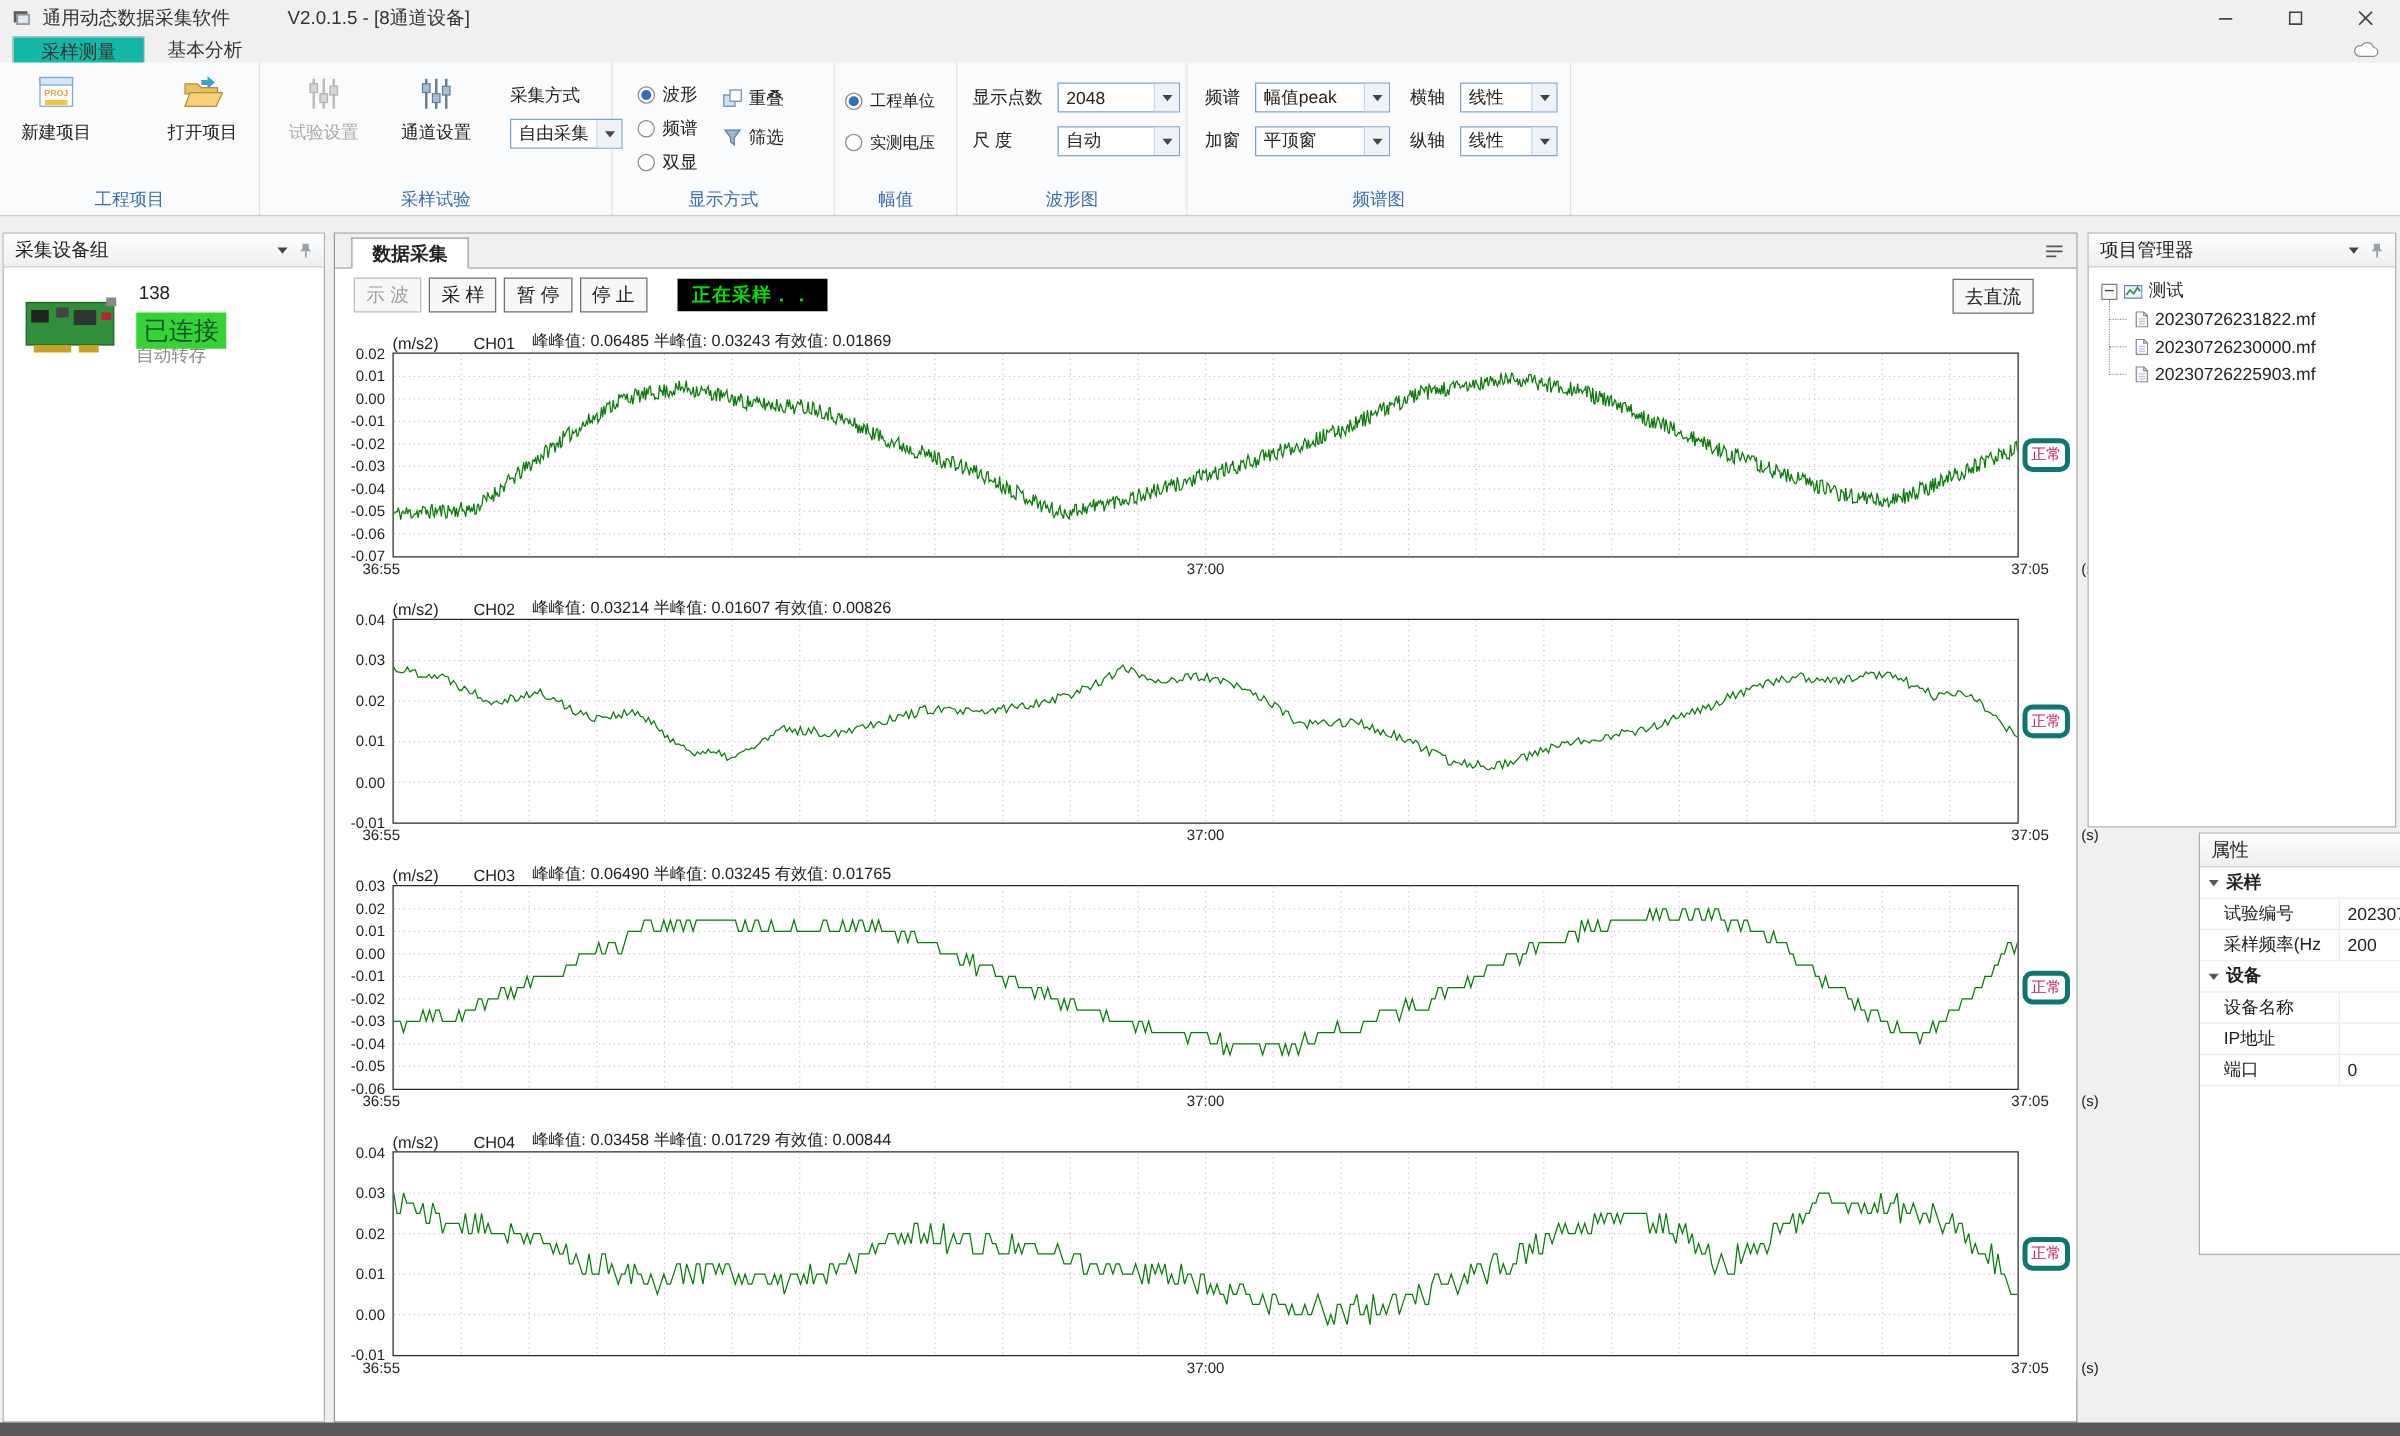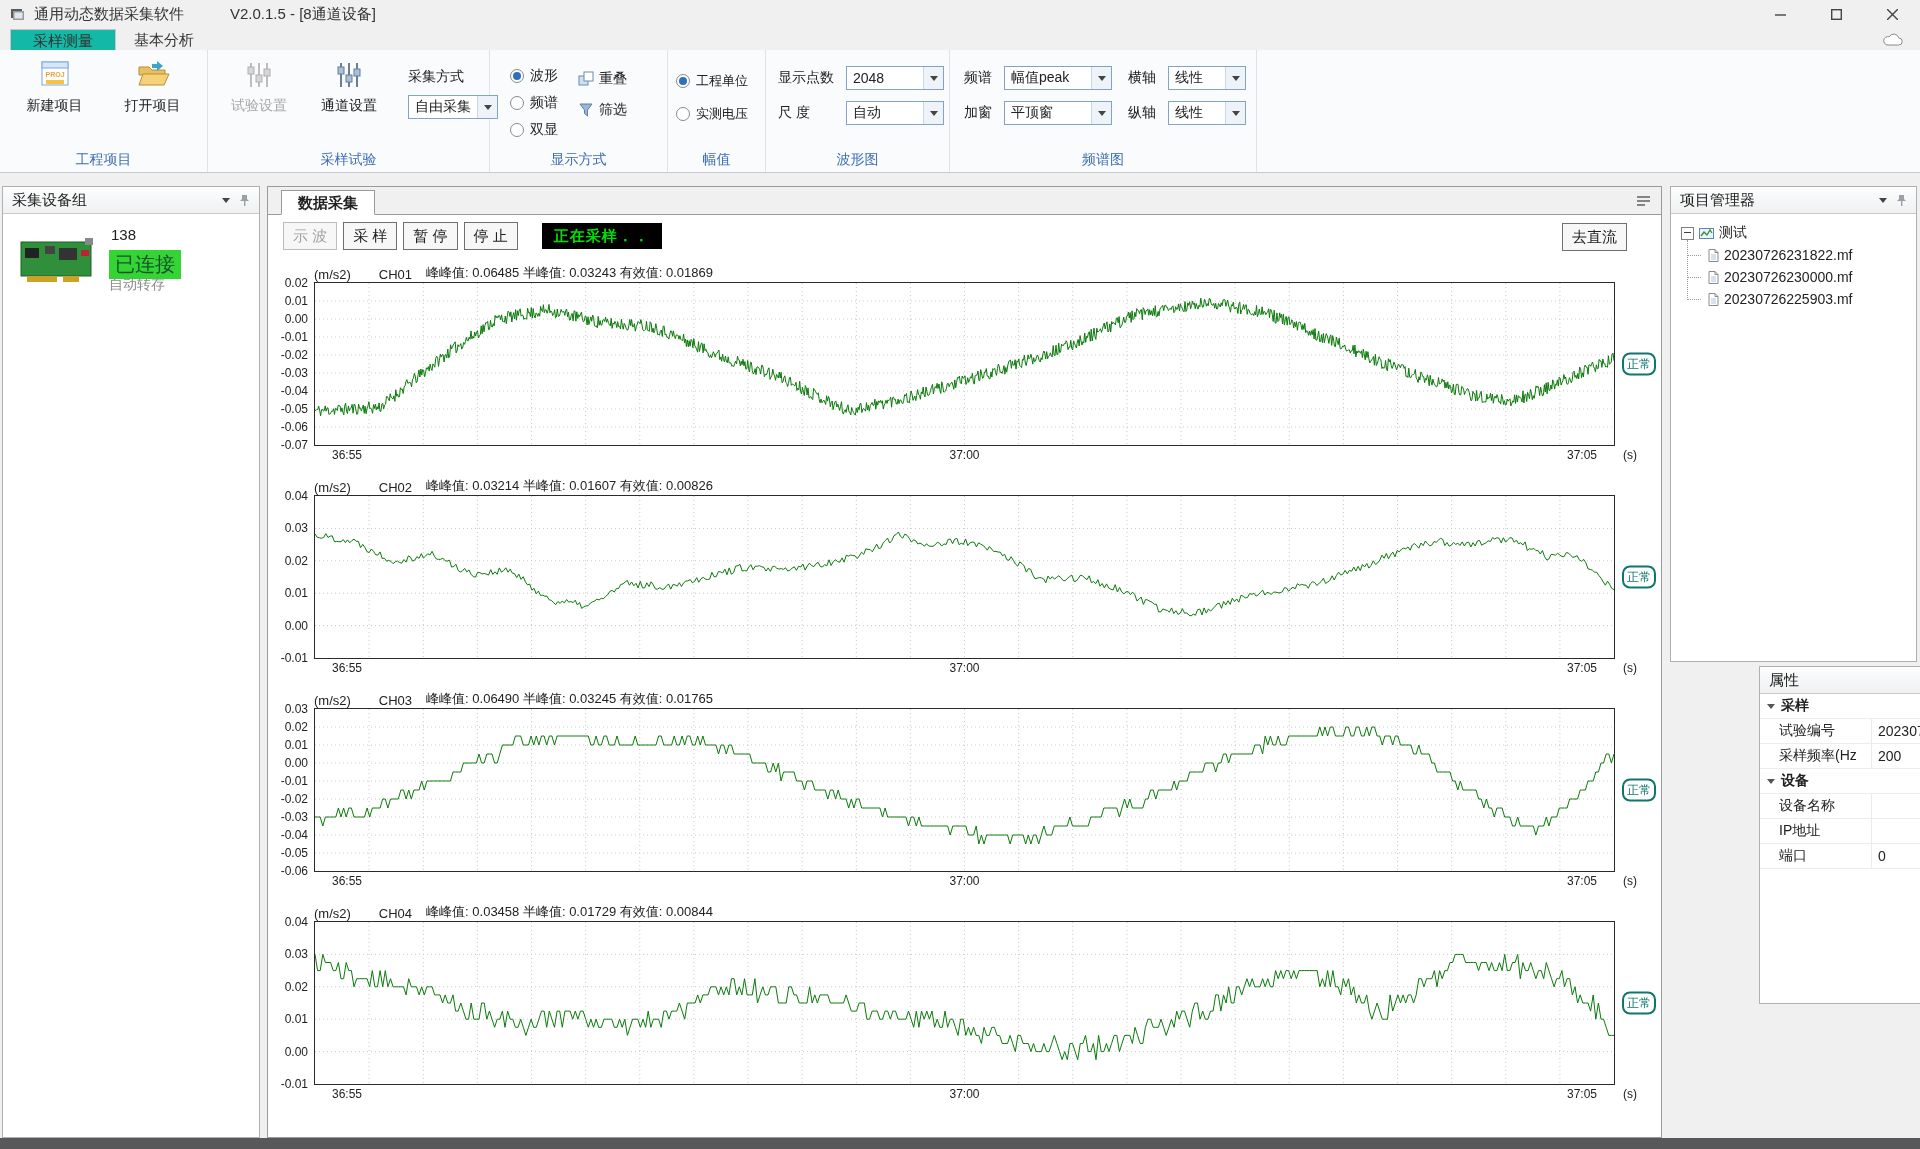--- a/index.html
+++ b/index.html
@@ -32,21 +32,21 @@
   .combo{display:flex;align-items:center;border:1px solid #82a3c6;background:#fff;height:24px;box-sizing:border-box;justify-content:space-between;}
   .combo .cval{flex:1;padding:0 6px;font-size:14px;white-space:nowrap;overflow:hidden;}
   .combo .carrow{width:19px;align-self:stretch;display:flex;align-items:center;justify-content:center;
                  background:#eef3f9;border-left:1px solid #c8d6e5;}
   .tri-down{width:0;height:0;border:4px solid transparent;border-top:5px solid #444;margin-top:5px;}
   .radio{display:flex;align-items:center;gap:6px;font-size:14px;}
   .rdot{width:14px;height:14px;border:1px solid #8a8a8a;border-radius:50%;background:#fff;position:relative;box-sizing:border-box;flex:0 0 auto;}
   .radio.sel .rdot::after{content:"";position:absolute;left:2px;top:2px;right:2px;bottom:2px;border-radius:50%;background:#2f6fbd;}
   .iconbtn{display:flex;align-items:center;gap:5px;font-size:14px;text-align:right;}
   
-  .g1{left:0;width:208px;display:flex;justify-content:center;gap:8px;}
+  .g1{left:0;width:208px;display:flex;justify-content:space-between;gap:8px;}
   .g2{left:208px;width:282px;display:flex;padding-left:6px;}
   .acq-col{margin-left:14px;padding-top:18px;display:flex;flex-direction:column;gap:9px;width:118px;}
   .g3{left:490px;width:178px;display:flex;}
   .radio-col{padding:17px 0 0 20px;display:flex;flex-direction:column;gap:9px;}
   .icon-col{padding-top:20px;margin-left:20px;display:flex;flex-direction:column;gap:13px;}
   .g4{left:668px;width:98px;}
   .g4 .radio-col{padding:22px 0 0 8px;gap:15px;}
   .g4 .radio{font-size:13px;}
   .g5{left:766px;width:184px;display:flex;flex-direction:column;gap:11px;padding:16px 0 0 12px;box-sizing:border-box;}
   .crow{display:flex;align-items:center;gap:6px;}
@@ -91,22 +91,22 @@
   .charts{background:#fff;padding-top:5px;}
   .chart-block{margin-bottom:11px;}
   .chart-header{height:20px;margin-left:46px;font-size:13px;color:#222;display:flex;align-items:flex-end;gap:14px;}
   .chart-header .ch{margin-left:14px;}
   .plot-wrap{position:relative;height:164px;}
   .ylabels{position:absolute;left:0;top:0;width:44px;height:164px;}
   .ylabels div{position:absolute;right:4px;font-size:12px;color:#222;white-space:nowrap;}
   .plot{position:relative;margin:0 46px;height:162px;border:1px solid #2a2a2a;background:#fff;}
   .plot svg{position:absolute;left:0;top:0;}
   .status-badge{position:absolute;right:5px;top:50%;transform:translateY(-50%);
-                border:2px solid #0f766e;border-radius:8px;padding:1px 3px;font-size:12px;color:#0f766e;background:#fff;}
-  .xlabels{position:relative;margin:2px 64px 0;height:16px;font-size:12px;color:#222;}
+                border:4px solid #0f766e;border-radius:8px;padding:1px 3px;font-size:12px;color:#be185d;background:#fff;}
+  .xlabels{position:relative;margin:2px 22px 0;height:16px;font-size:12px;color:#222;}
   .xl-left{position:absolute;left:0;}
   .xl-mid{position:absolute;left:50%;transform:translateX(-50%);}
   .xl-right{position:absolute;right:0;}
   .xunit{position:absolute;right:-40px;}
   
   .tree{padding:8px 4px 0 10px;font-size:14px;}
   .tree-row{display:flex;align-items:center;height:22px;gap:5px;}
   .expander{width:11px;height:11px;border:1px solid #808080;background:#fff;position:relative;flex:0 0 auto;}
   .expander::after{content:"";position:absolute;left:2px;right:2px;top:4px;height:1px;background:#404040;}
   .tree-children{margin-left:27px;position:relative;}

